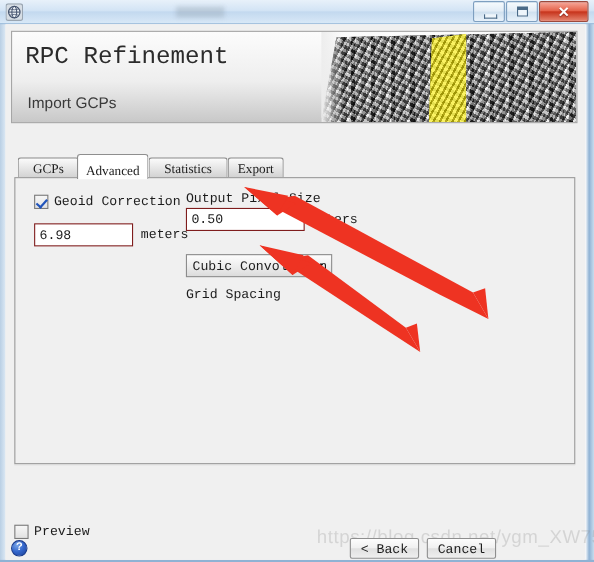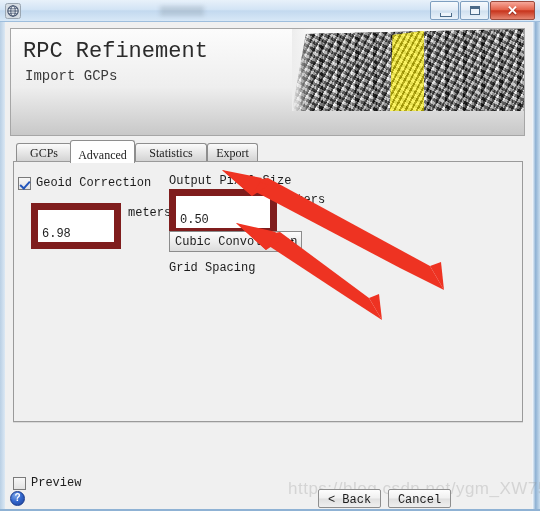--- a/index.html
+++ b/index.html
@@ -99,36 +99,36 @@
     position: absolute;
     left: 5px; top: 22px;
     width: 527px; height: 487px;
     background: #f0f0f0;
     box-sizing: border-box;
   }
   
   .banner {
     position: absolute;
     left: 5px; top: 6px;
-    width: 515px; height: 108px;
+    width: 515px; height: 84px;
     border: 1px solid #a6a6a6;
     background: linear-gradient(to bottom,#fcfcfc 0%,#eeeeee 55%,#c8c8c8 100%);
     box-sizing: border-box;
     overflow: hidden;
   }
   .banner-title {
     position: absolute; left: 12px; top: 10px;
     font-family: "Liberation Mono", monospace;
     font-size: 22px;
     color: #2b2b2b;
     letter-spacing: 0px;
   }
   .banner-sub {
-    position: absolute; left: 14px; top: 39px;
-    font-family: Liberation Mono, monospace;
+    position: absolute; left: 14px; top: 56px;
+    font-family: Liberation Sans, sans-serif;
     font-size: 14px;
     color: #3a3a3a;
   }
   .banner-img {
     position: absolute; right: 0; top: 0;
     width: 232px; height: 82px;
     overflow: hidden;
   }
   .banner-img .sat {
     position: absolute; left: 0; top: 0; width: 232px; height: 82px;
@@ -219,27 +219,27 @@
     content: "";
     position: absolute;
     left: 3px; top: 1px;
     width: 4px; height: 8px;
     border: solid #2255bb;
     border-width: 0 2px 2px 0;
     transform: rotate(42deg);
   }
   .textfield {
     position: absolute;
-    border: 7px solid #7f1d1d;
+    border: 1px solid #7f1d1d;
     background: #ffffff;
     font-family: "Liberation Mono", monospace;
     font-size: 12px;
     color: #1c1c1c;
     box-sizing: border-box;
-    padding: 16px 4px;
+    padding: 2px 4px;
     line-height: 16px;
     overflow: hidden;
     white-space: nowrap;
   }
   .combo {
     position: absolute;
     border: 1px solid #8c8c8c;
     background: linear-gradient(to bottom,#fdfdfd,#ececec 55%,#dcdcdc);
     font-family: "Liberation Mono", monospace;
     font-size: 12px;
@@ -370,21 +370,21 @@
       <div class="tab" style="left:122px; width:72px;">
         <span>Statistics</span>
       </div>
       <div class="tab" style="left:194px; width:51px;">
         <span>Export</span>
       </div>
     </div>
 
     <div class="panel">
 
-      <div class="checkbox-row" style="left:4px; top:14px;">
+      <div class="checkbox-row" style="left:17px; top:14px;">
         <span class="cbox checked"></span>
         <span class="lbl-mono">Geoid Correction</span>
       </div>
       <div class="textfield" style="left:17px; top:41px; width:90px; height:21px;">6.98</div>
       <div class="lbl-mono" style="position:absolute; left:114px; top:44px;">meters</div>
 
       <div class="lbl-mono" style="position:absolute; left:155px; top:12px;">Output Pixel Size</div>
       <div class="textfield" style="left:155px; top:27px; width:108px; height:21px;">0.50</div>
       <div class="lbl-mono" style="position:absolute; left:268px; top:31px;">meters</div>
 

